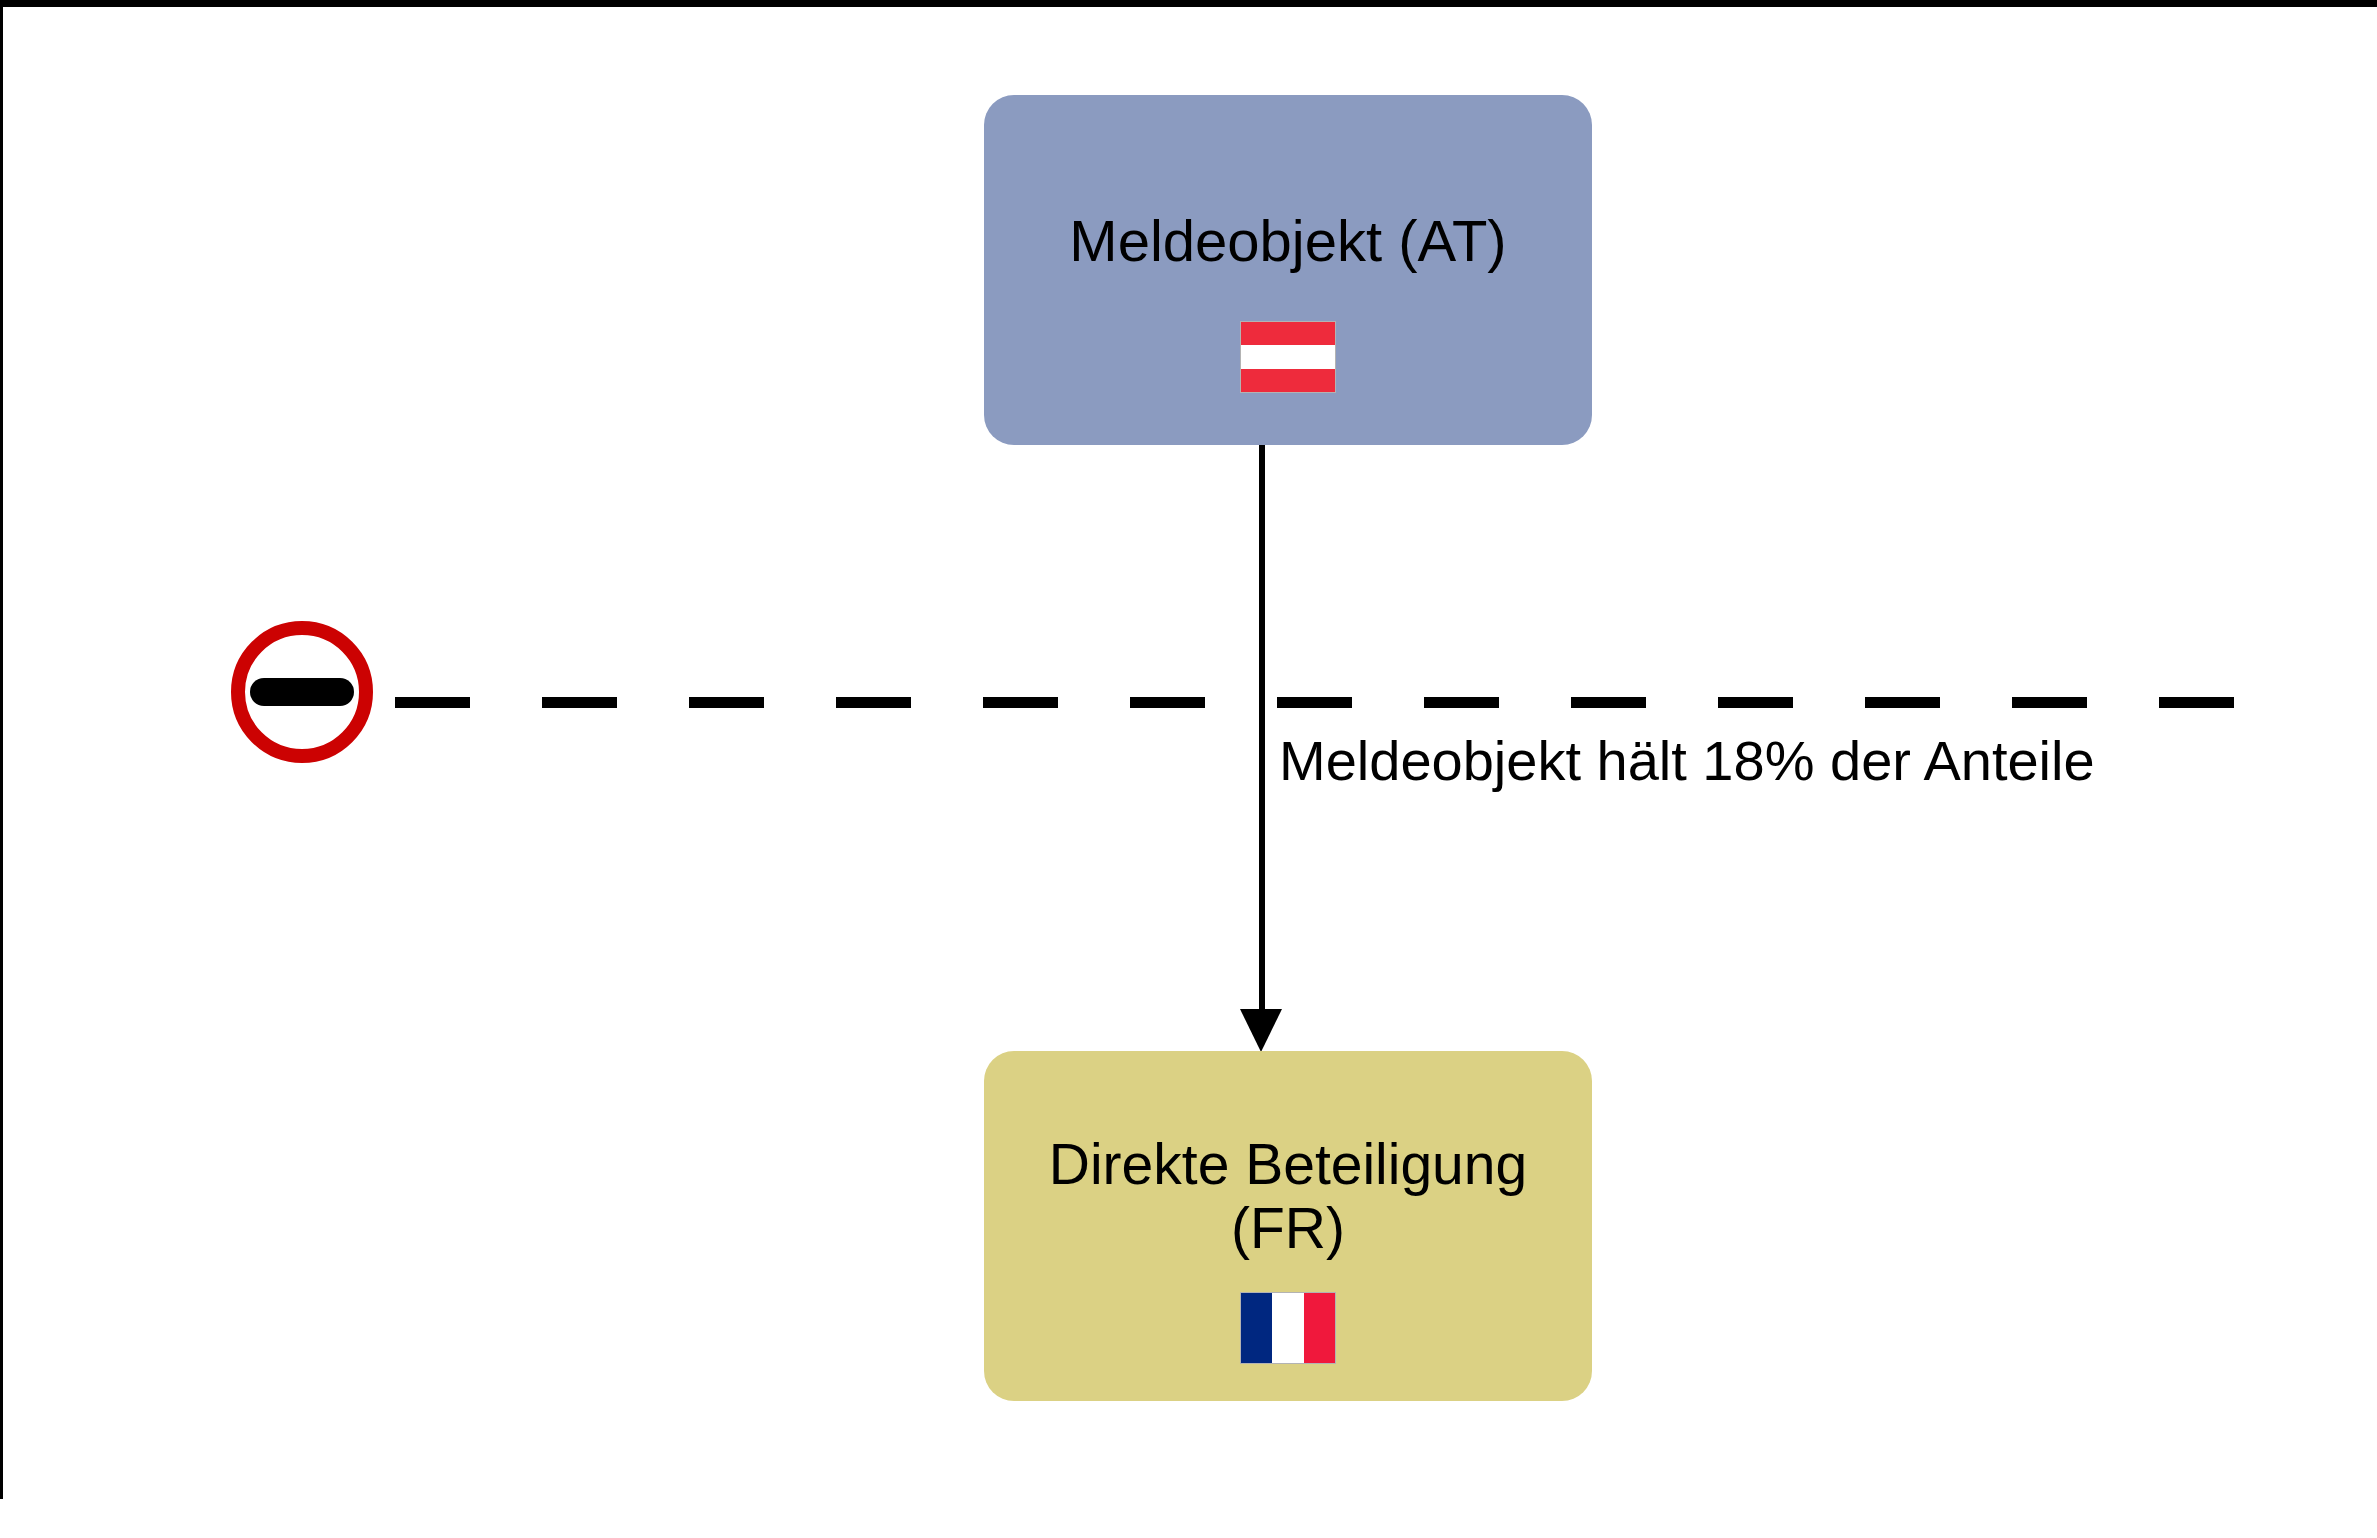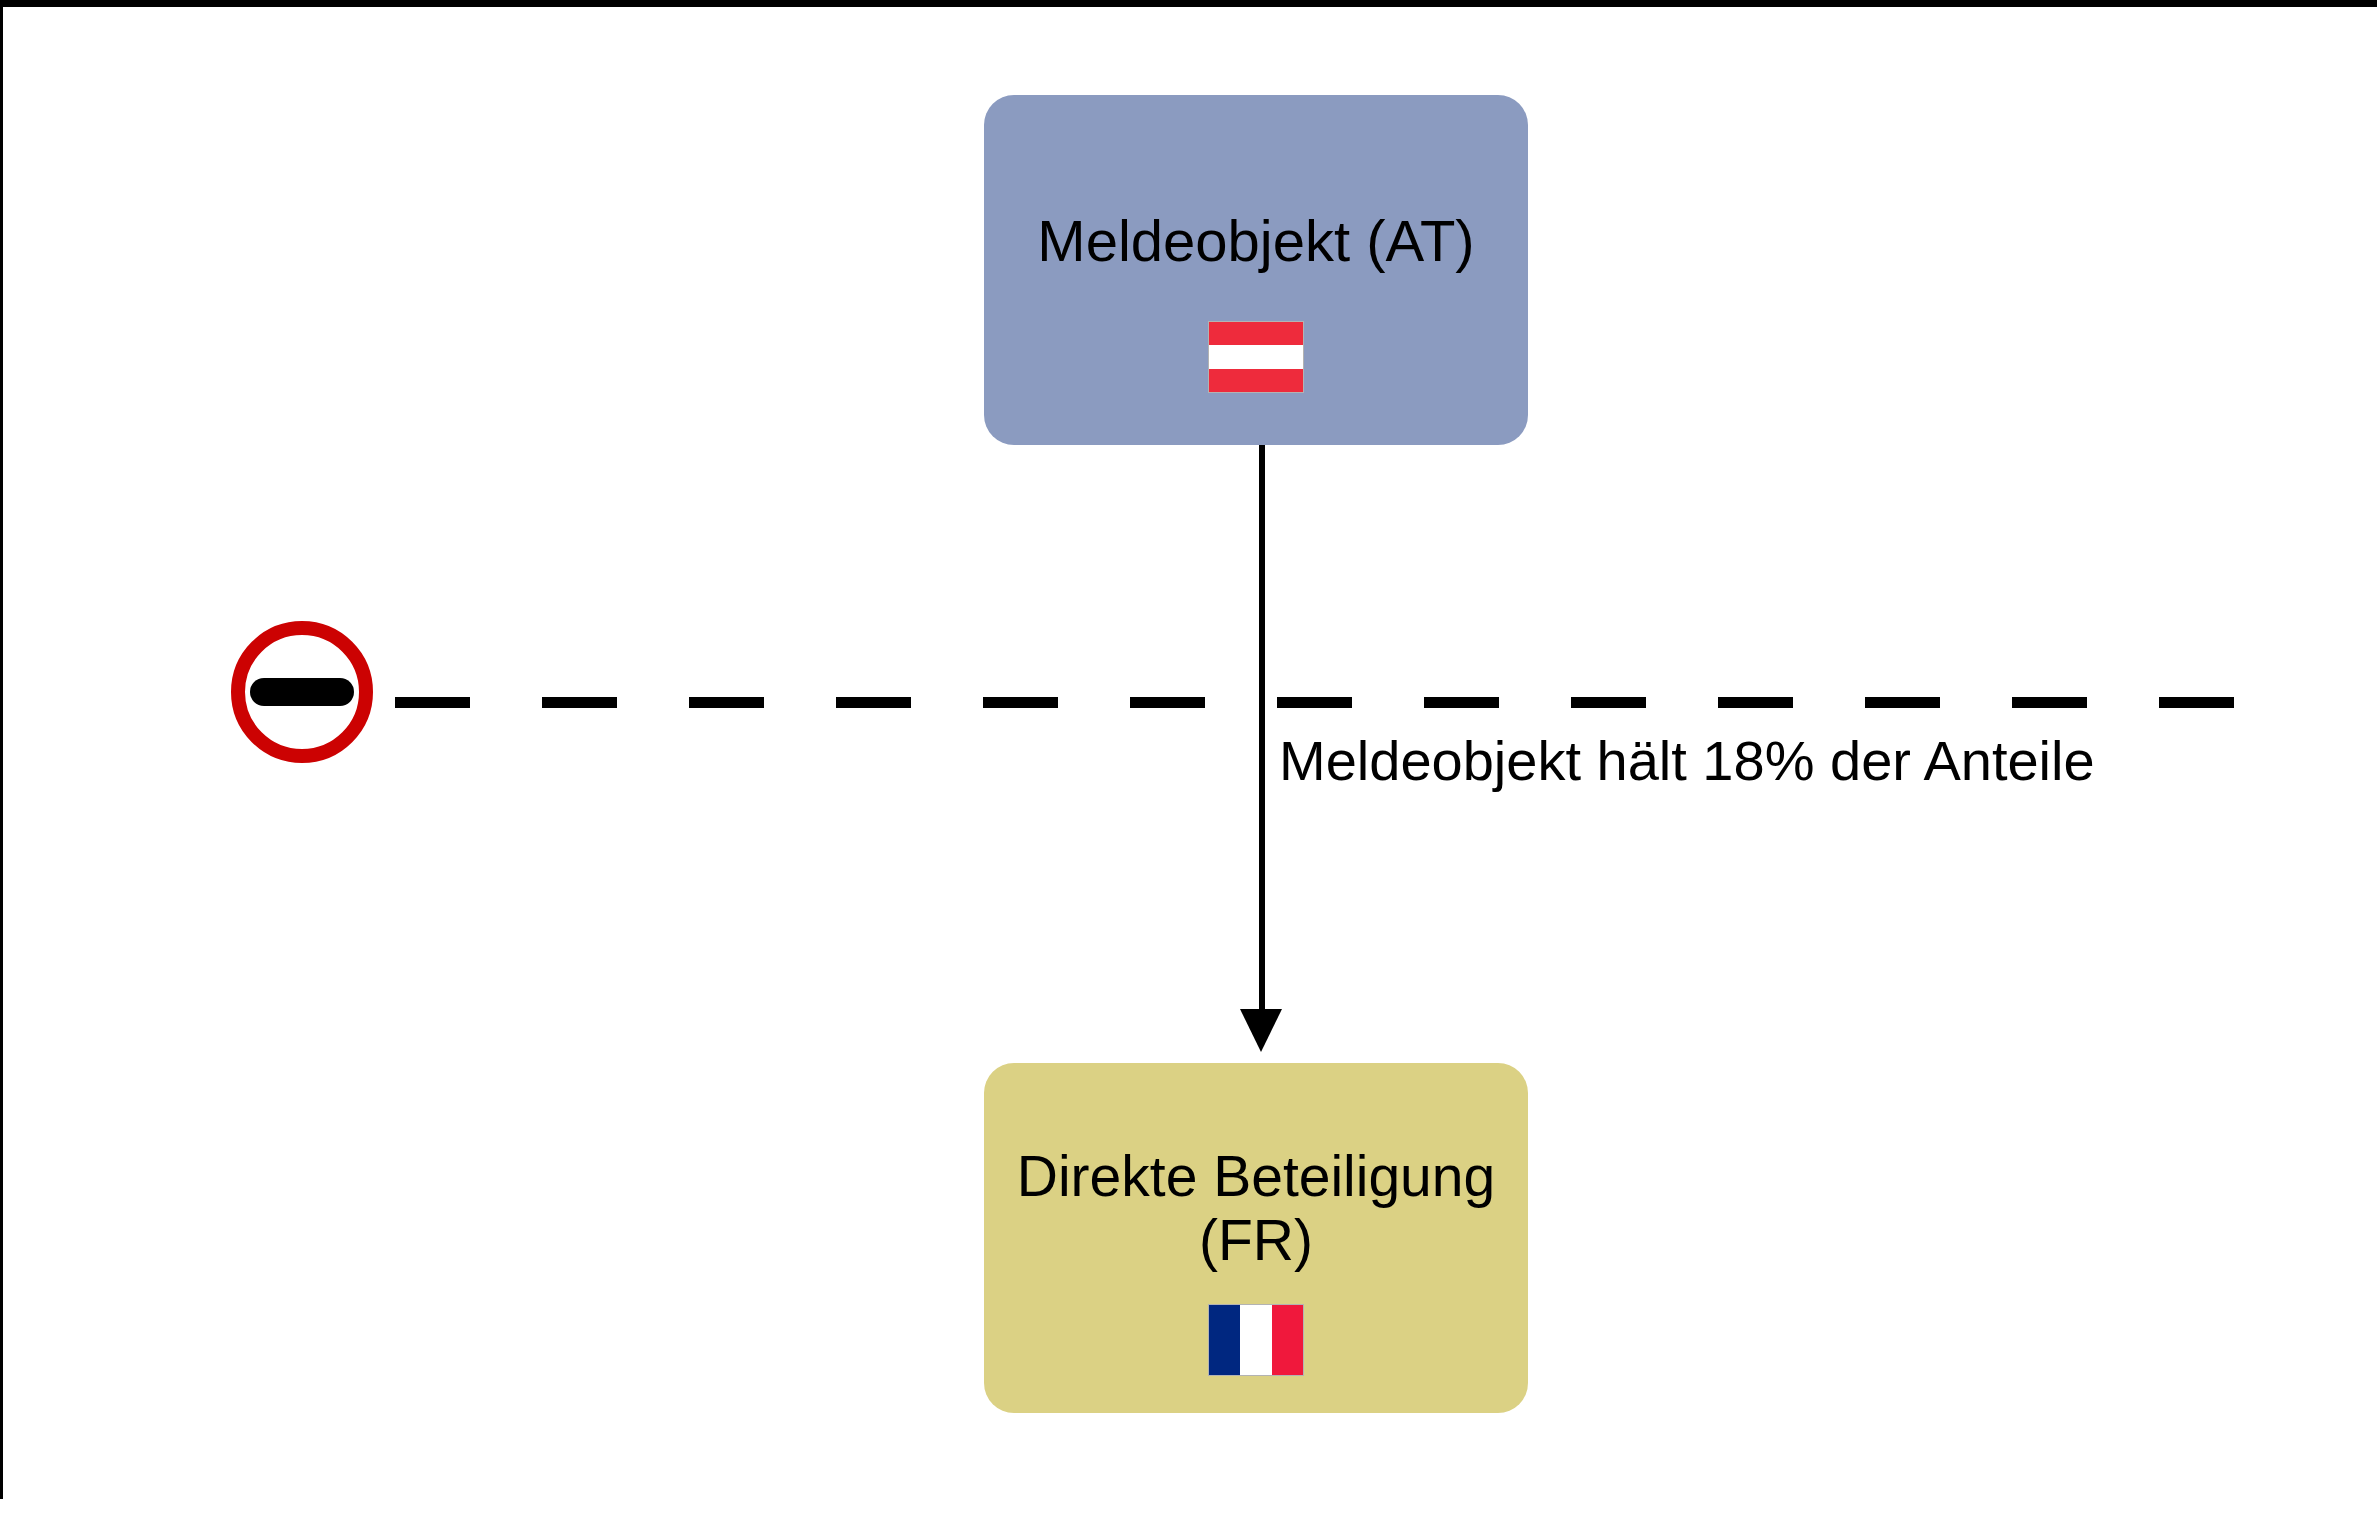--- a/index.html
+++ b/index.html
@@ -28,26 +28,26 @@
     position: absolute;
     left: 0; top: 0;
     width: 2.8px; height: 1499px;
     background: var(--frame-border, #000);
   }
 
   
   .node {
     position: absolute;
     left: 984px;
-    width: 544px;
+    width: 608px;
     height: 350px;
     border-radius: 30px;
   }
   .node-at { top: 95px; background: var(--node-at-fill, #8B9BC0); }
-  .node-fr { top: 1051px; background: var(--node-fr-fill, #DBD184); margin-top: 12px; }
+  .node-fr { top: 1051px; background: var(--node-fr-fill, #DBD184); }
 
   .node-label {
     position: absolute;
     left: 0; right: 0;
     text-align: center;
     font-size: 58px;
     line-height: 63px;
     white-space: nowrap;
   }
   .node-at .node-label { top: 114px; }

